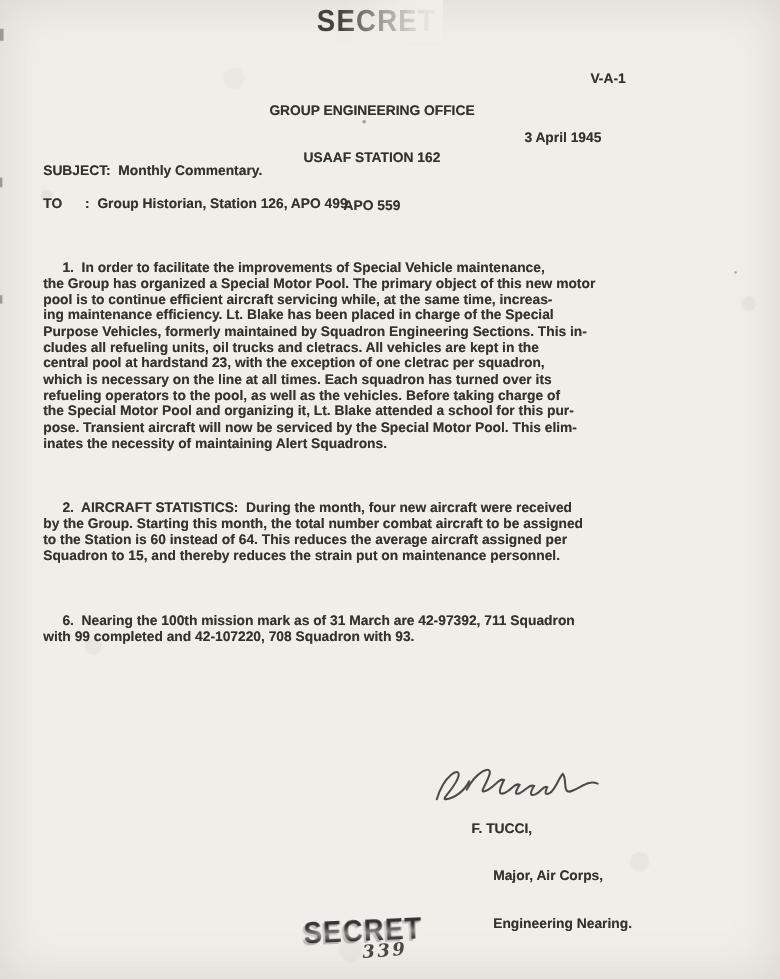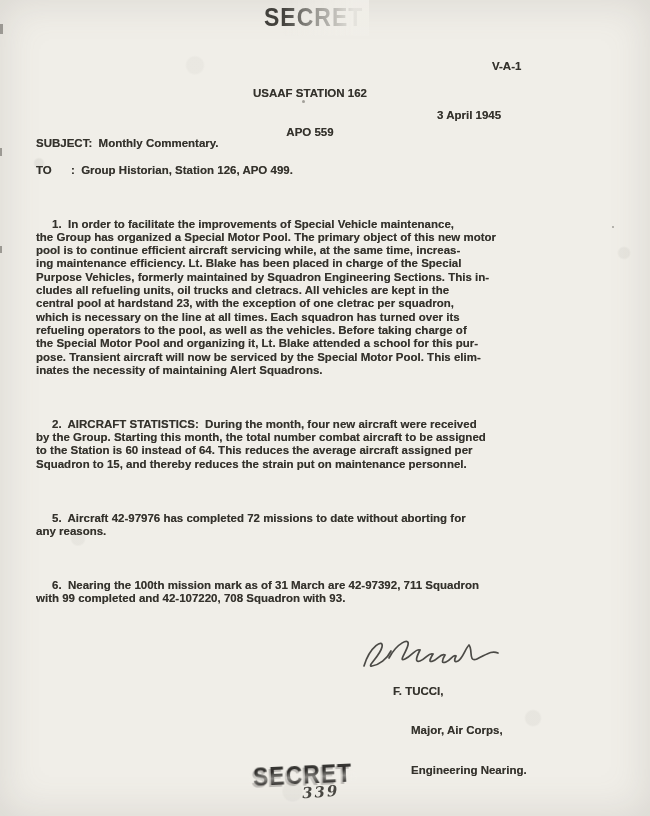--- a/index.html
+++ b/index.html
@@ -83,20 +83,21 @@
 <body>
 
 <div class="page">
 
   <div class="stamp stamp-top">
     <span>SECRET</span>
     <i class="fade"></i>
   </div>
 
   <div class="mono header-block">
+    <div>GROUP ENGINEERING OFFICE</div>
     <div>USAAF STATION 162</div>
     <div>APO 559</div>
   </div>
 
   <div class="mono ref">V-A-1</div>
 
   <div class="mono date">3 April 1945</div>
 
   <div class="mono subject">SUBJECT:  Monthly Commentary.</div>
 
@@ -112,22 +113,20 @@
 central pool at hardstand 23, with the exception of one cletrac per squadron,
 which is necessary on the line at all times. Each squadron has turned over its
 refueling operators to the pool, as well as the vehicles. Before taking charge of
 the Special Motor Pool and organizing it, Lt. Blake attended a school for this pur-
 pose. Transient aircraft will now be serviced by the Special Motor Pool. This elim-
 inates the necessity of maintaining Alert Squadrons.</p>
     <p>     2.  AIRCRAFT STATISTICS:  During the month, four new aircraft were received
 by the Group. Starting this month, the total number combat aircraft to be assigned
 to the Station is 60 instead of 64. This reduces the average aircraft assigned per
 Squadron to 15, and thereby reduces the strain put on maintenance personnel.</p>
-    <p>     5.  Aircraft 42-97976 has completed 72 missions to date without aborting for
-any reasons.</p>
     <p>     6.  Nearing the 100th mission mark as of 31 March are 42-97392, 711 Squadron
 with 99 completed and 42-107220, 708 Squadron with 93.</p>
   </div>
 
   <svg class="sig-script" width="150" height="40" viewBox="0 0 150 40">
     <path d="M8 30 C14 10 28 2 26 11 C24 20 10 31 16 30 C23 29 31 23 35 15
              M33 22 C41 7 54 1 52 9 C50 17 42 26 49 23 C56 20 60 12 64 14
              C61 20 58 27 64 25 C70 23 73 16 77 18 C74 23 72 27 77 25
              C82 23 85 17 89 19 C86 24 85 28 90 26 C95 24 97 18 100 20
              C98 24 98 27 102 25 C107 22 109 13 113 9 C117 13 112 27 121 23

